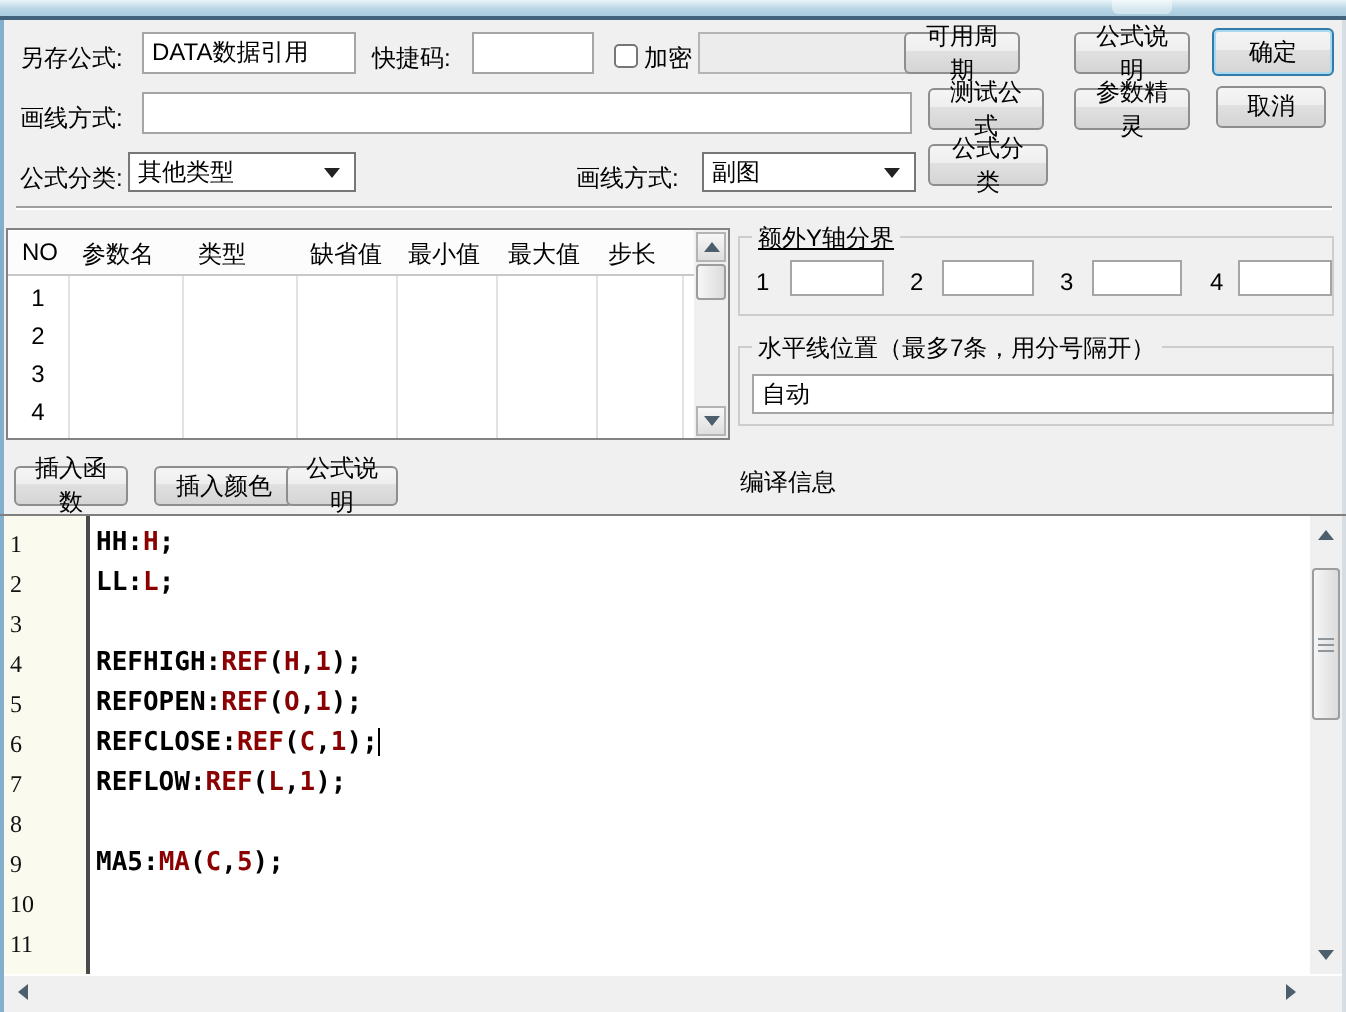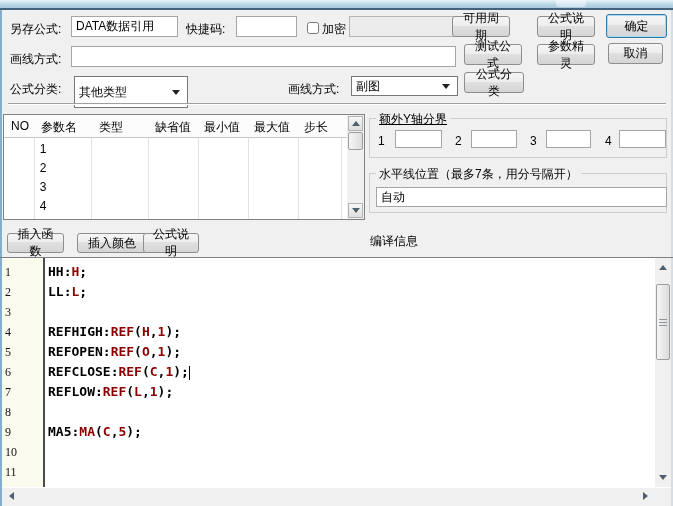--- a/index.html
+++ b/index.html
@@ -81,34 +81,34 @@
   <button class="abs btn" style="left:537px;top:16px;width:58px;height:21px;">公式说明</button>
   <button class="abs btn btn-default" style="left:606px;top:14px;width:61px;height:24px;">确定</button>
 
   <div class="abs lbl" style="left:10px;top:51px;">画线方式:</div>
   <input class="abs txt" style="left: 71px; top: 46px; width: 385px; height: 21px;" value="">
   <button class="abs btn" style="left:464px;top:44px;width:58px;height:21px;">测试公式</button>
   <button class="abs btn" style="left:537px;top:44px;width:58px;height:21px;">参数精灵</button>
   <button class="abs btn" style="left:608px;top:43px;width:55px;height:21px;">取消</button>
 
   <div class="abs lbl" style="left:10px;top:81px;">公式分类:</div>
-  <div class="abs combo" style="left:74px;top:76px;width:114px;height:32px;">
+  <div class="abs combo" style="left:64px;top:76px;width:114px;height:20px;">
     <span class="val">其他类型</span>
     <span class="arr"></span>
   </div>
   <div class="abs lbl" style="left:288px;top:81px;">画线方式:</div>
   <div class="abs combo" style="left:351px;top:76px;width:107px;height:20px;">
     <span class="val">副图</span>
     <span class="arr"></span>
   </div>
   <button class="abs btn" style="left:464px;top:72px;width:60px;height:21px;">公式分类</button>
 
   <div class="abs hsep" style="left:8px;top:103px;width:658px;"></div>
 
-  <div class="abs ptable" style="left:3px;top:114px;width:362px;height:106px;padding-left:24px;">
+  <div class="abs ptable" style="left:3px;top:114px;width:362px;height:106px;">
     <div class="colline" style="left:30px;"></div>
     <div class="colline" style="left:87px;"></div>
     <div class="colline" style="left:144px;"></div>
     <div class="colline" style="left:194px;"></div>
     <div class="colline" style="left:244px;"></div>
     <div class="colline" style="left:294px;"></div>
     <div class="colline" style="left:337px;"></div>
     <div class="thead">
       <span class="th" style="left:7px;">NO</span>
       <span class="th" style="left:37px;">参数名</span>

